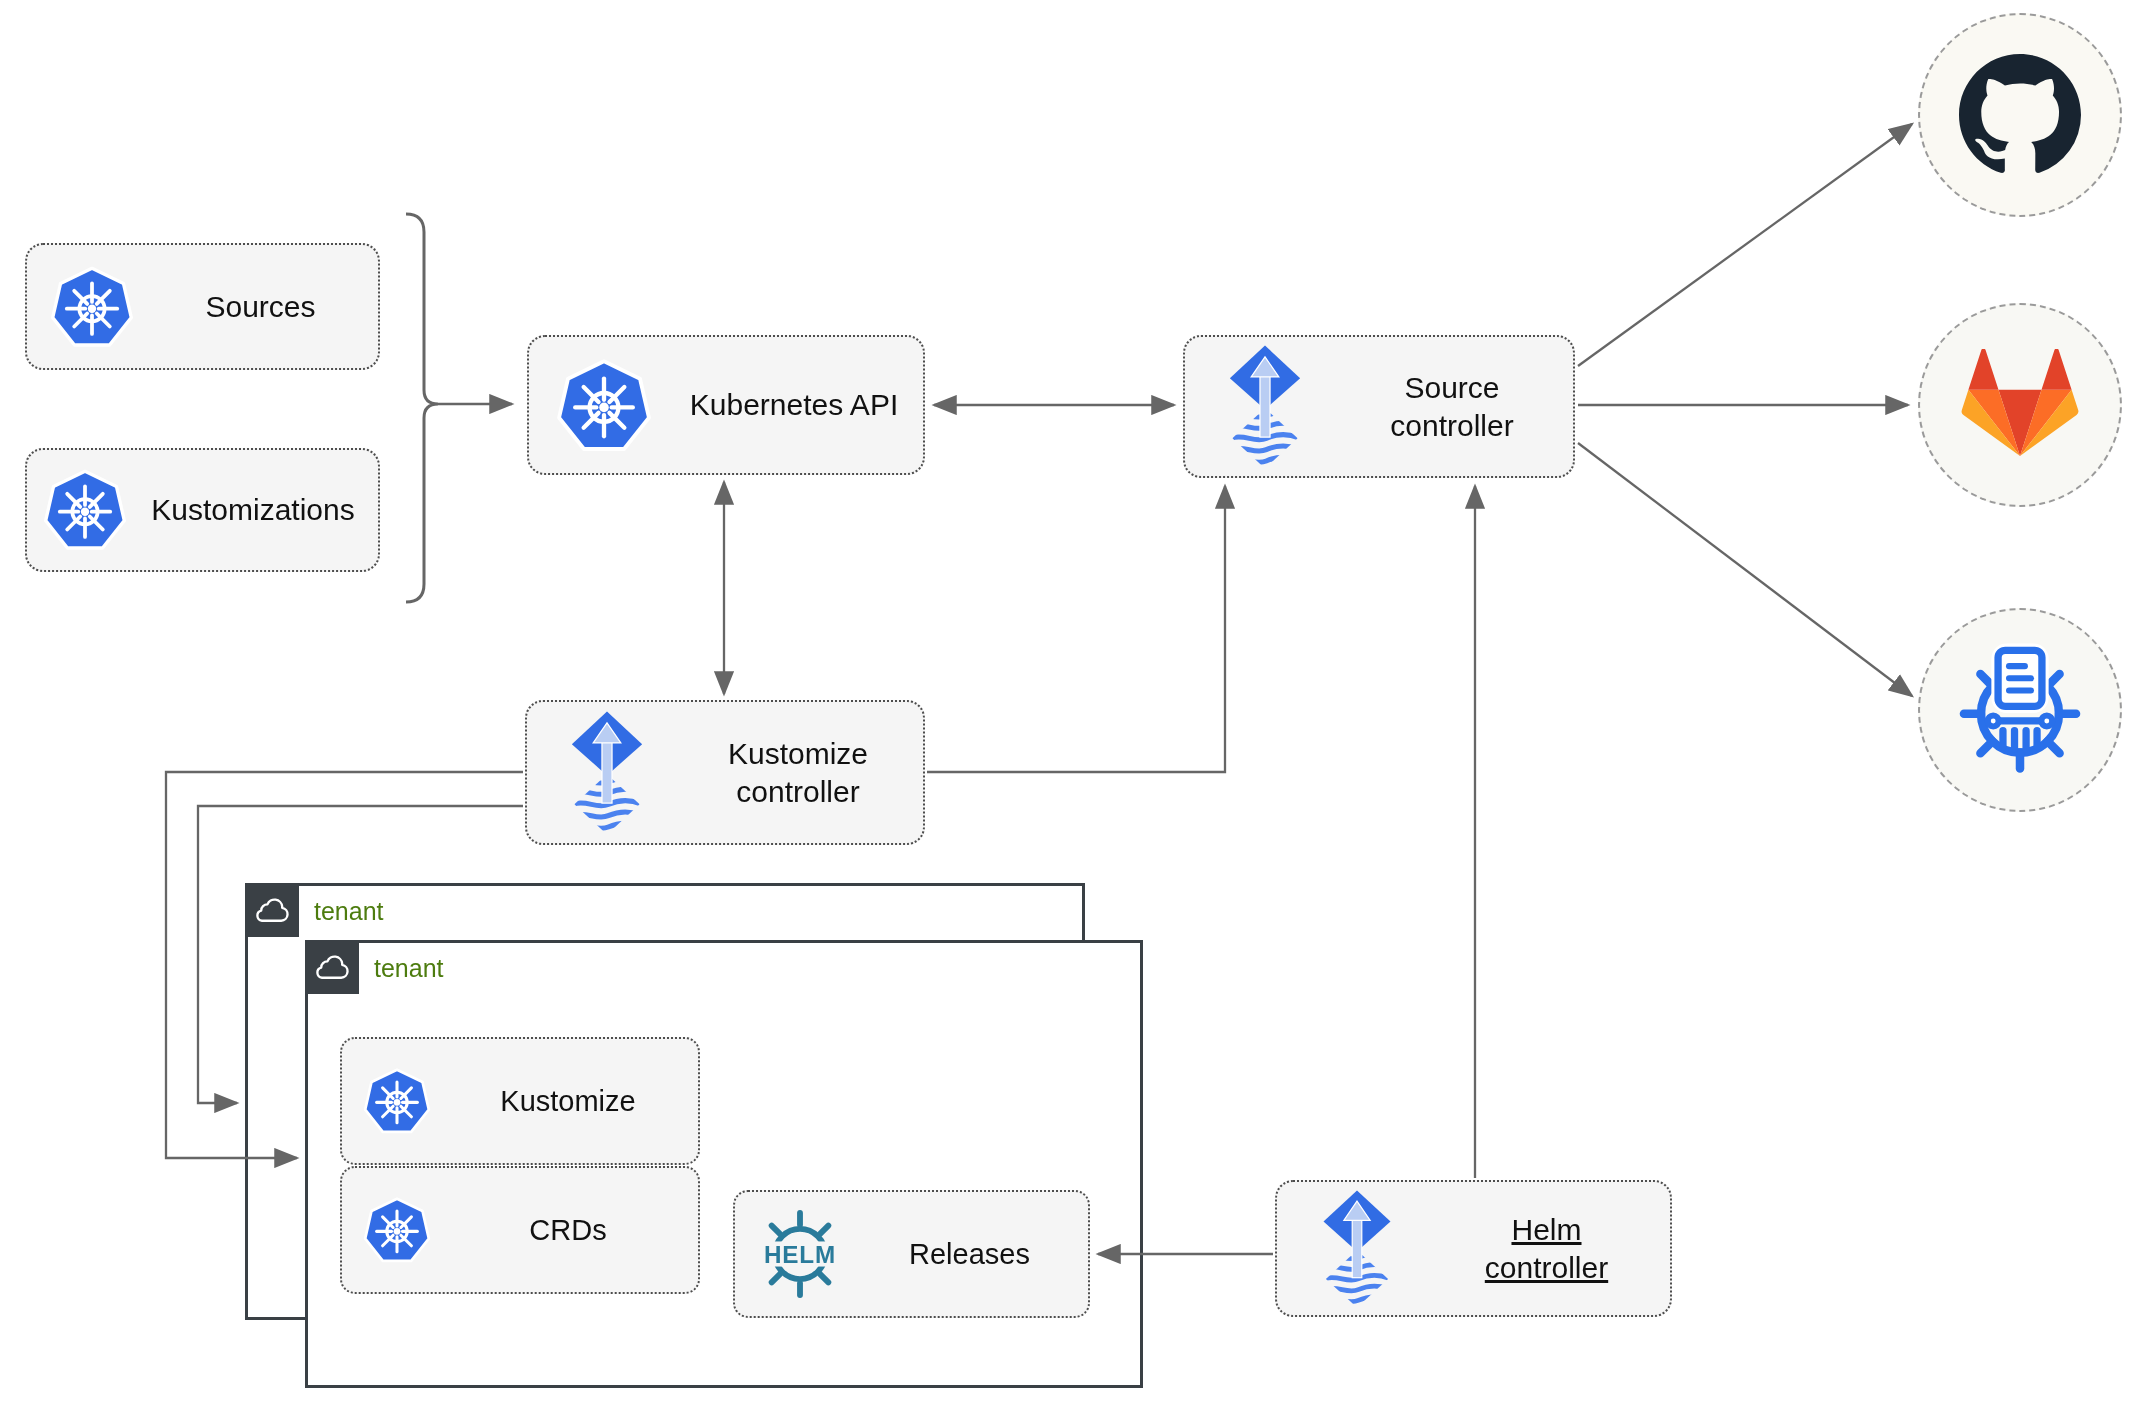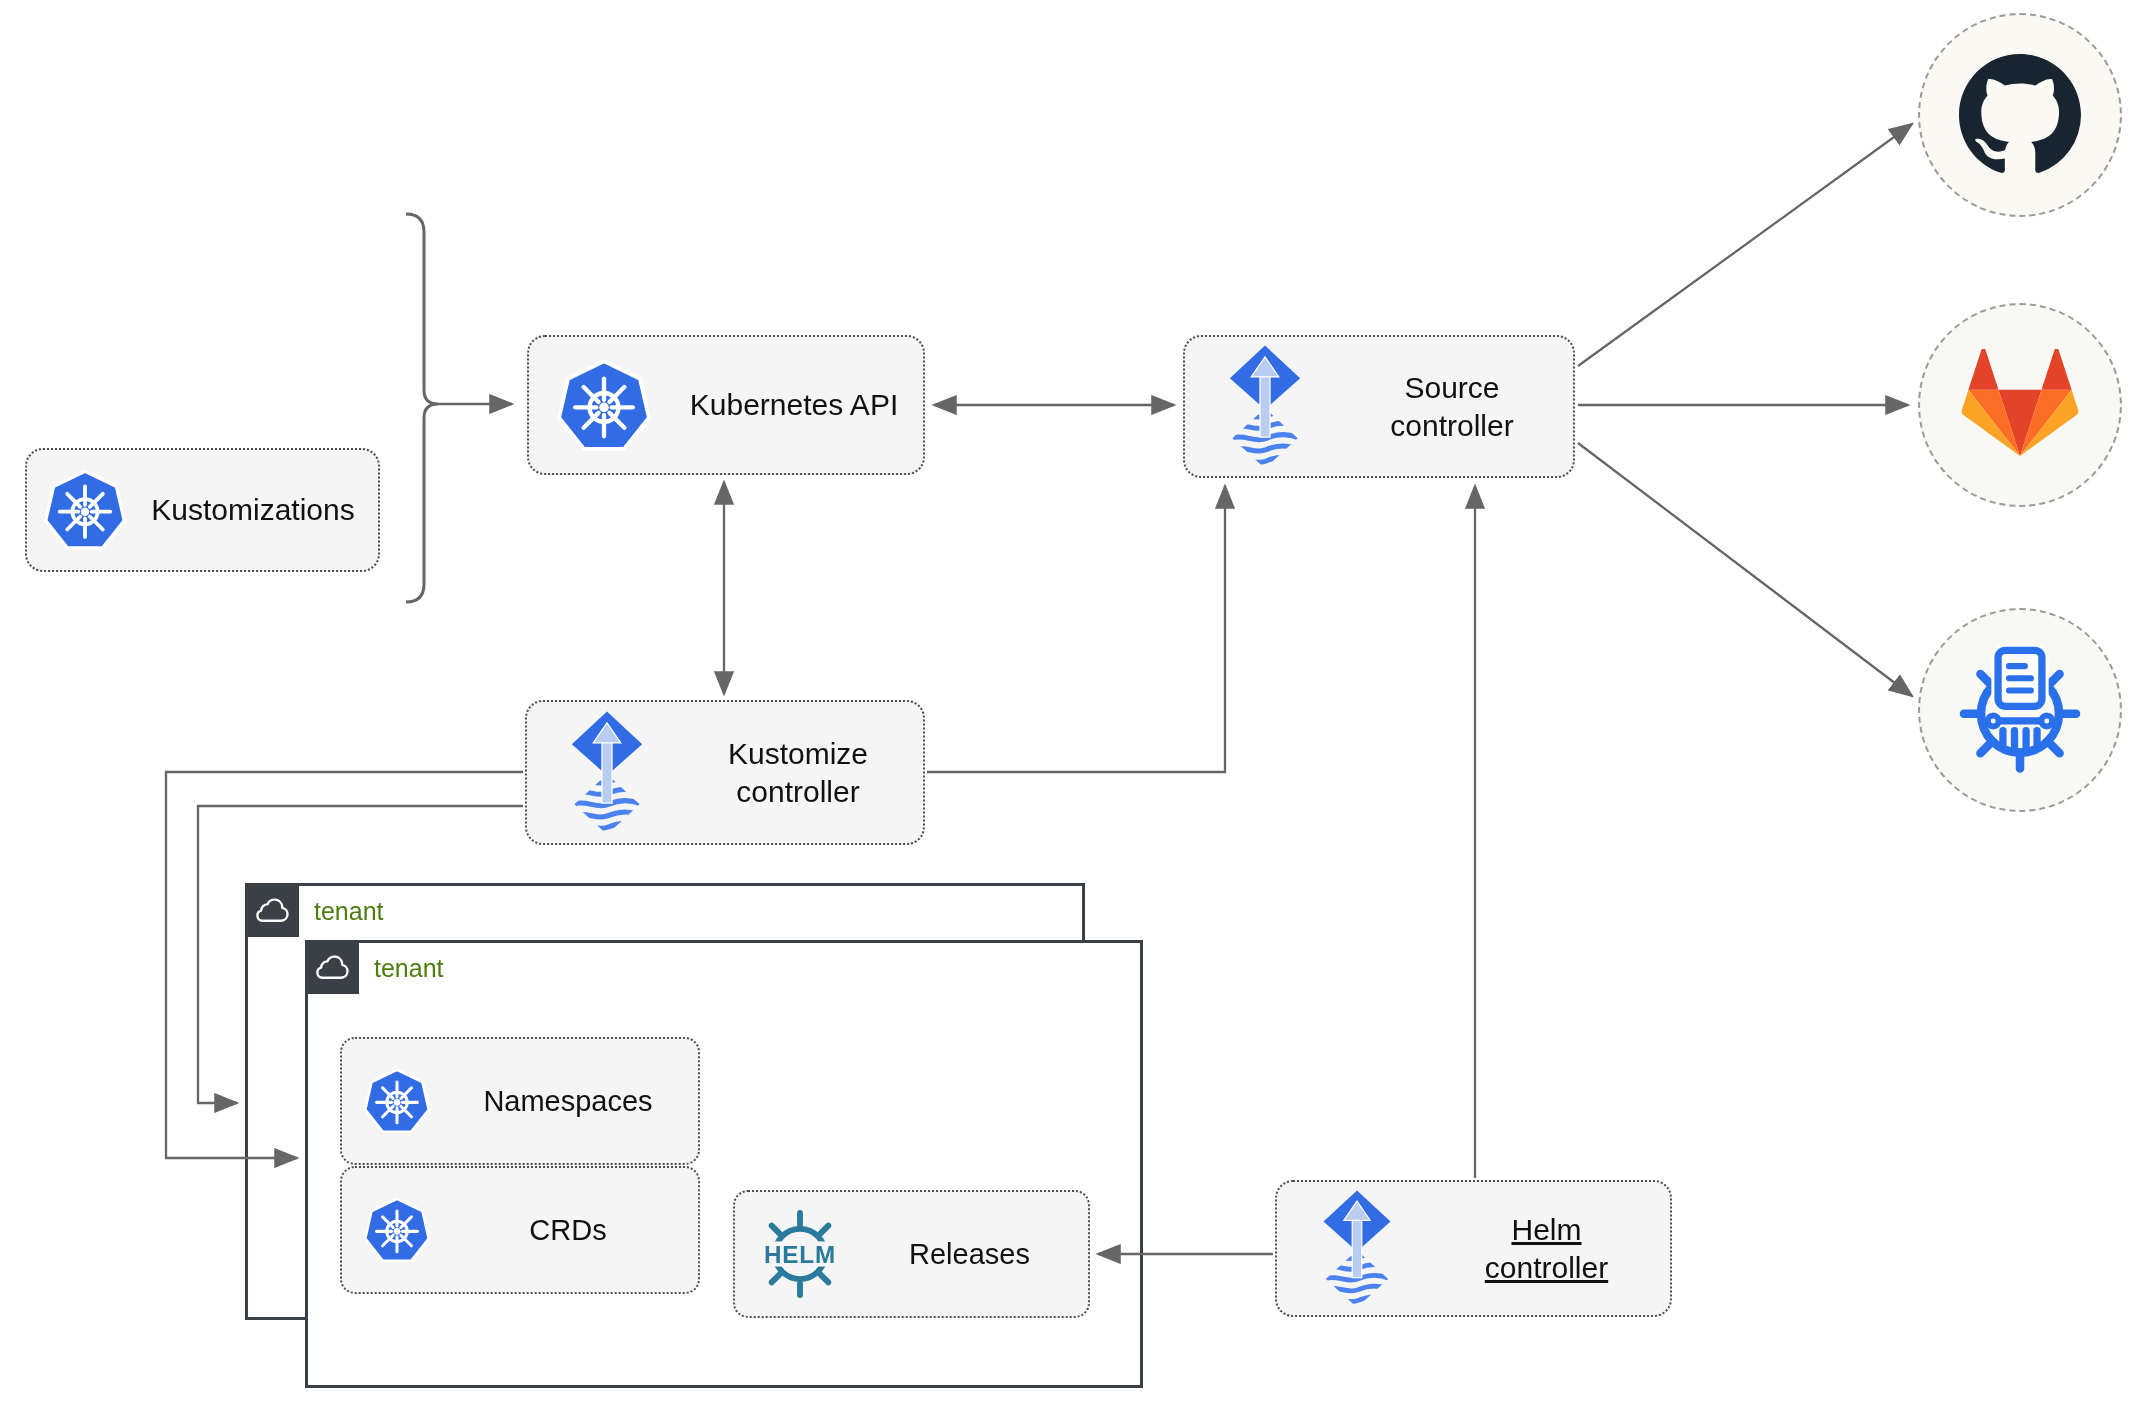--- a/index.html
+++ b/index.html
@@ -138,20 +138,28 @@
 
   <div class="tenant" style="left:305px;top:940px;width:838px;height:448px;">
     <div class="badge">
       <svg width="38" height="30" viewBox="0 0 32 27">
           <use href="#cloud-glyph"></use>
         </svg>
     </div>
     <div class="tlabel">tenant</div>
   </div>
 
+  <div class="node" style="left:25px;top:243px;width:355px;height:127px;">
+    <span class="icon" style="width:130px;">
+      <svg width="84" height="82" viewBox="0 0 100 96">
+          <use href="#k8s-logo"></use>
+        </svg>
+    </span>
+    <span class="lbl">Sources</span>
+  </div>
 
   <div class="node" style="left:25px;top:448px;width:355px;height:124px;">
     <span class="icon" style="width:115px;">
       <svg width="84" height="82" viewBox="0 0 100 96">
           <use href="#k8s-logo"></use>
         </svg>
     </span>
     <span class="lbl">Kustomizations</span>
   </div>
 
@@ -190,21 +198,21 @@
     </span>
     <span class="lbl wrap" style="max-width:180px;text-decoration:underline;">Helm controller</span>
   </div>
 
   <div class="node" style="left:340px;top:1037px;width:360px;height:128px;border-radius:15px;">
     <span class="icon" style="width:110px;">
       <svg width="68" height="66" viewBox="0 0 100 96">
           <use href="#k8s-logo"></use>
         </svg>
     </span>
-    <span class="lbl" style="font-size:29px;">Namespaces</span>
+    <span class="lbl" style="font-size:29px;">Kustomize</span>
   </div>
 
 
   <div class="node" style="left:340px;top:1166px;width:360px;height:128px;border-radius:15px;">
     <span class="icon" style="width:110px;">
       <svg width="68" height="66" viewBox="0 0 100 96">
           <use href="#k8s-logo"></use>
         </svg>
     </span>
     <span class="lbl" style="font-size:29px;">CRDs</span>

